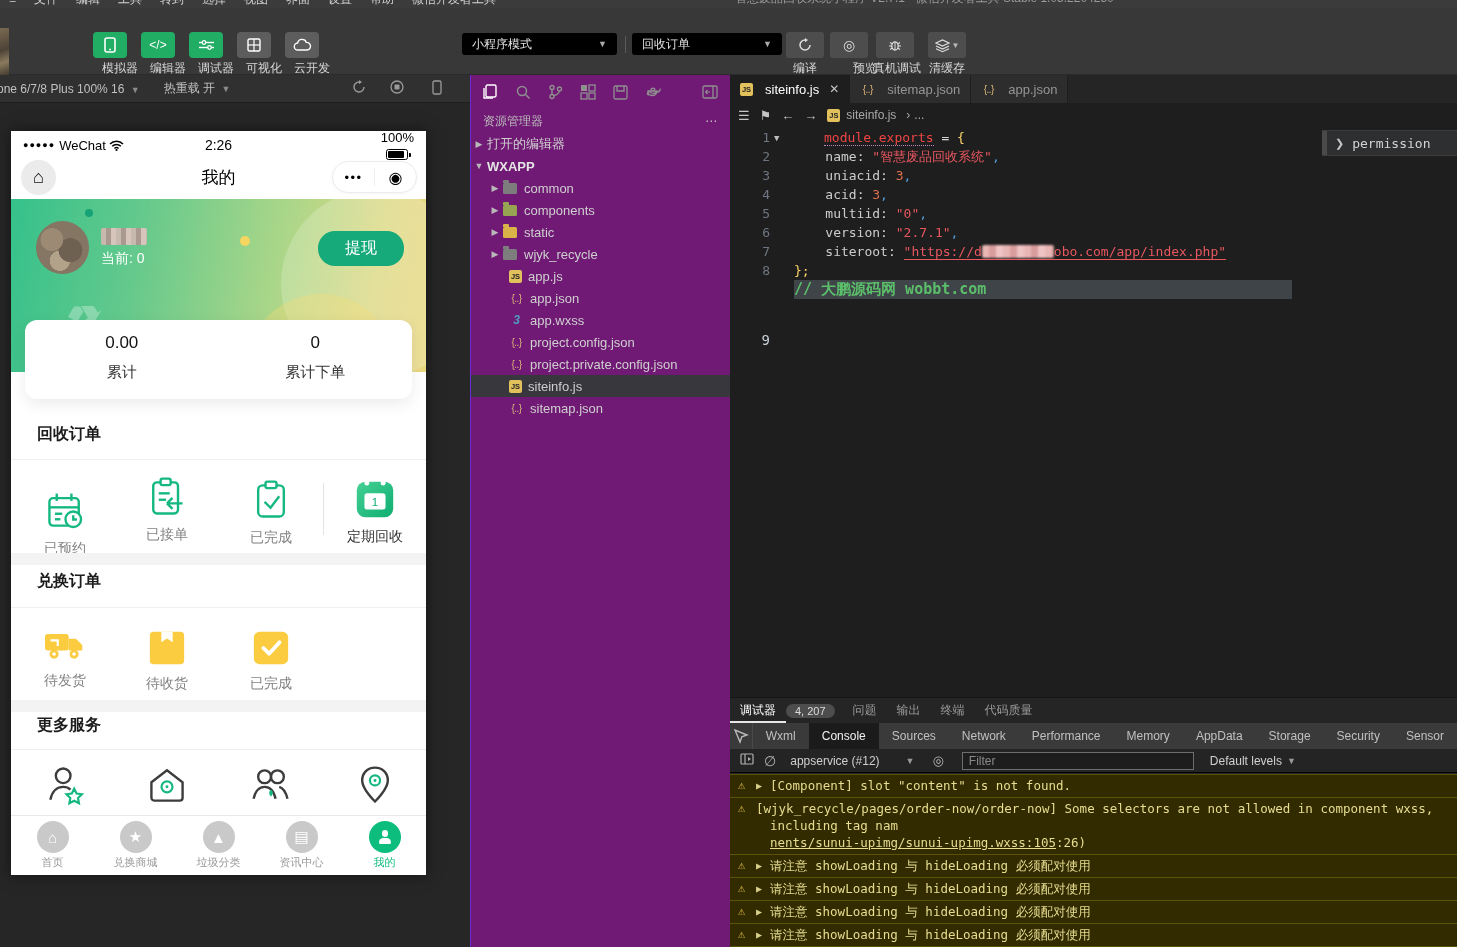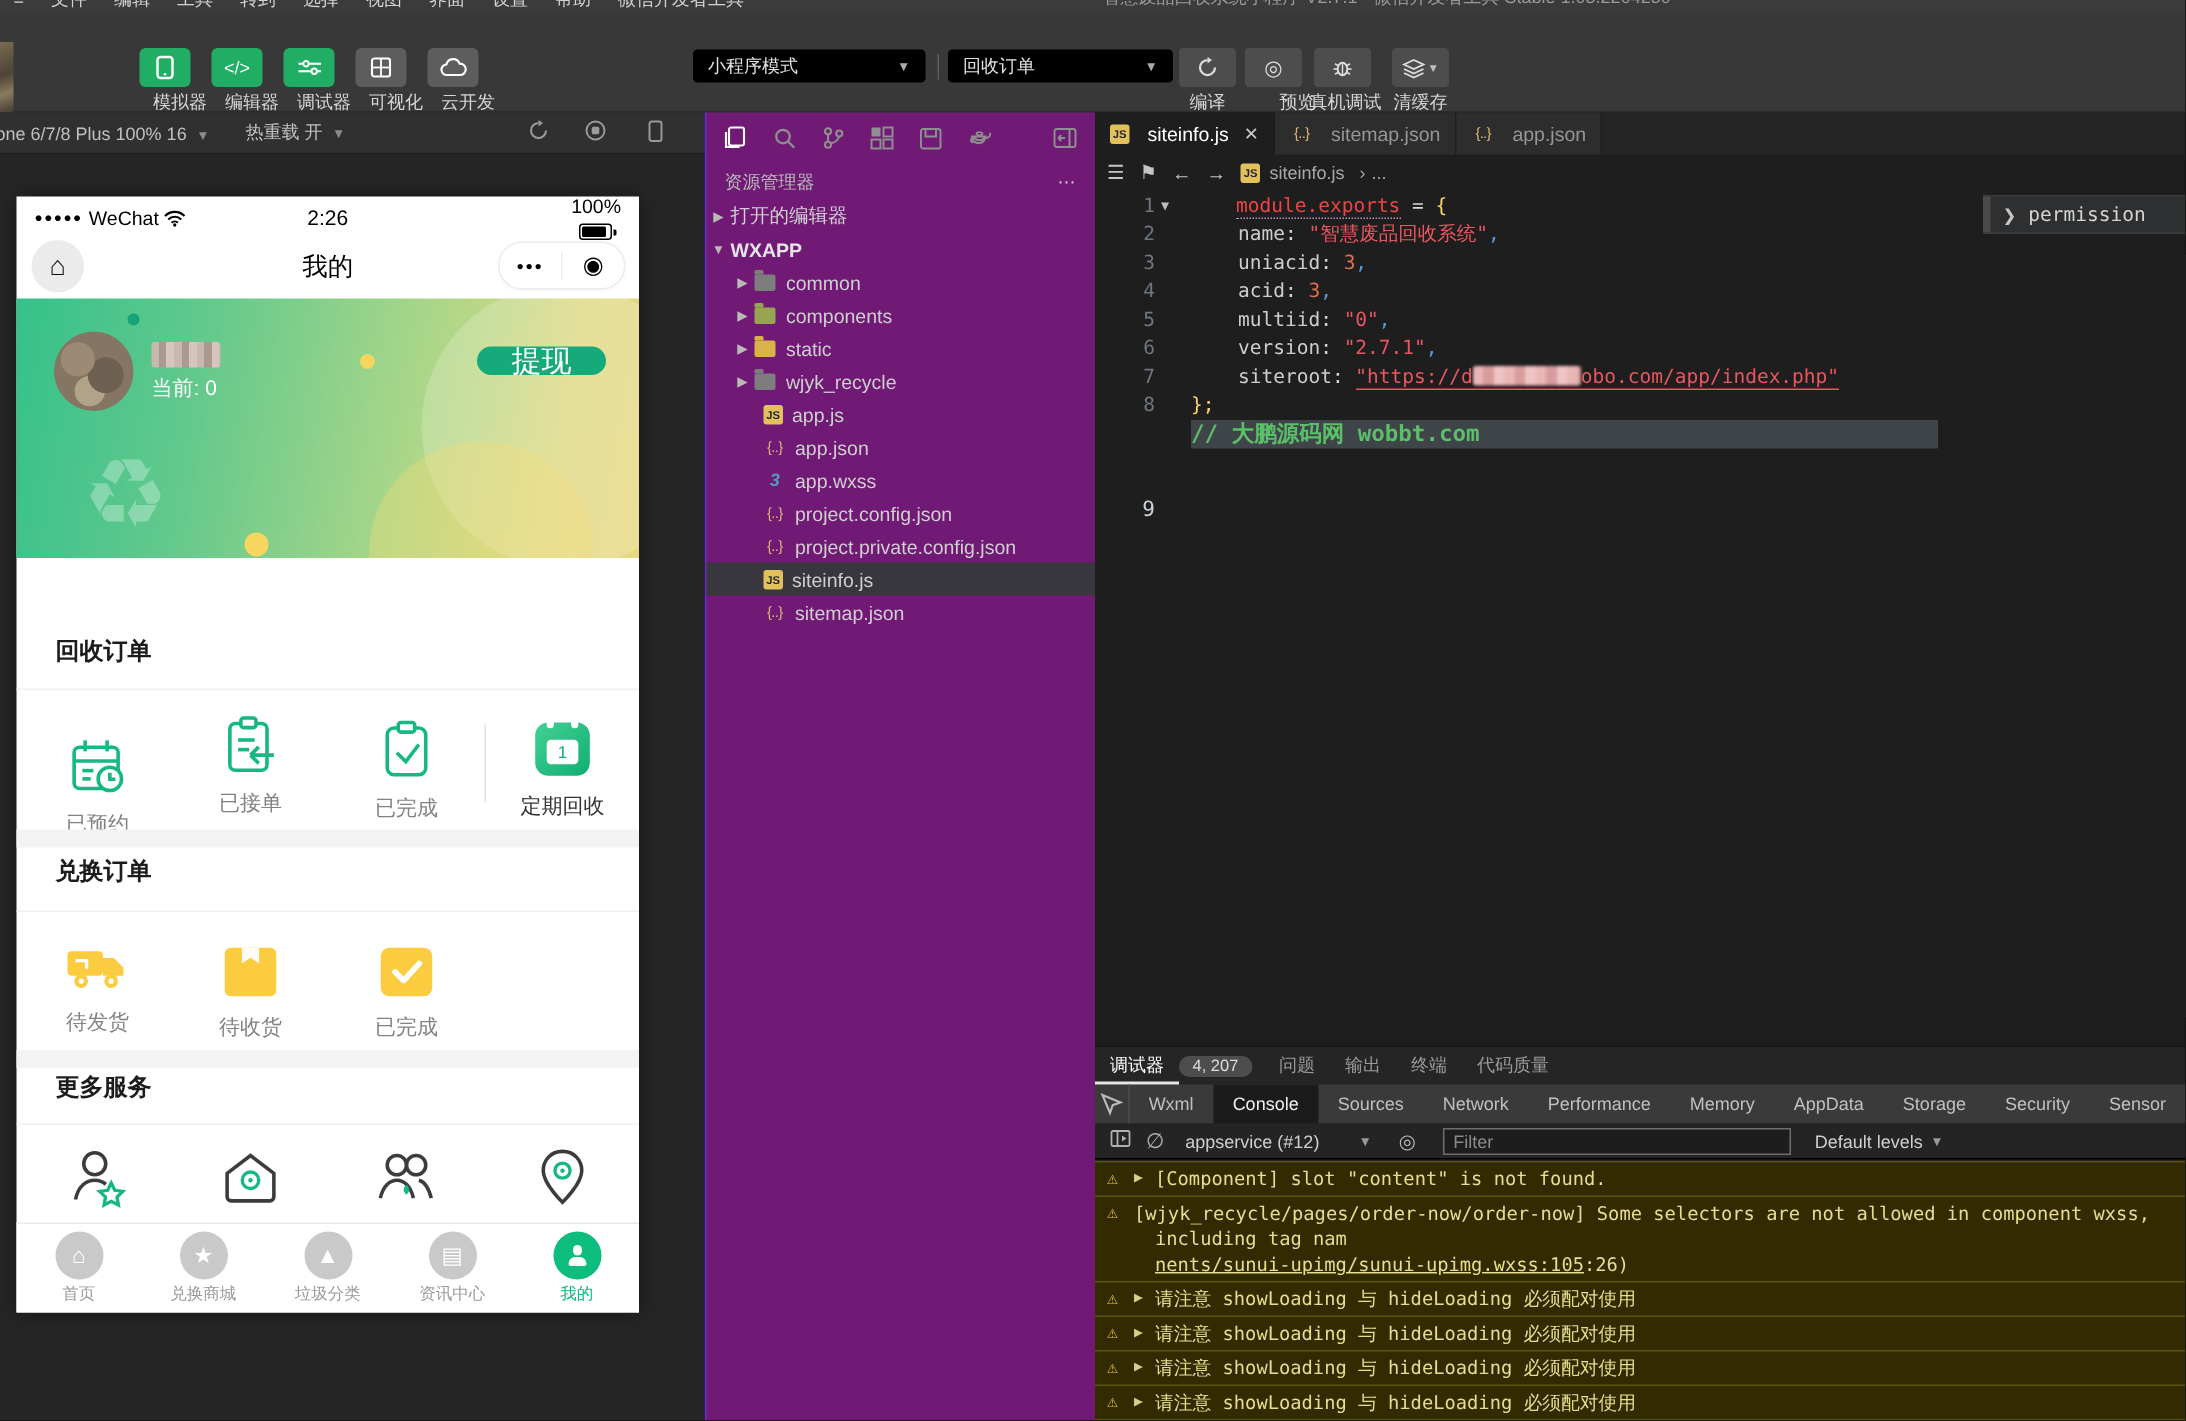--- a/index.html
+++ b/index.html
@@ -60,21 +60,21 @@
   .avatar { position:absolute; left:25px; top:22px; width:53px; height:53px; border-radius:50%; overflow:hidden;
     background:
       radial-gradient(circle at 30% 35%, #9c8a74 0 22%, transparent 23%),
       radial-gradient(circle at 65% 55%, #6e6152 0 26%, transparent 27%),
       radial-gradient(circle at 45% 75%, #b3a28a 0 20%, transparent 21%),
       #857663;}
   .nickblur { position:absolute; left:90px; top:29px; width:46px; height:17px;
     background:repeating-linear-gradient(90deg,#c7b9ae 0 5px,#a9998f 5px 10px,#d7c4bc 10px 15px);
     filter:blur(.4px); border-radius:2px;}
   .cur { position:absolute; left:90px; top:51px; color:#fff; font-size:14px;}
-  .withdraw { position:absolute; left:307px; top:32px; width:86px; height:19px; border-radius:17px; background:#16a97a; color:#fff; font-size:20px; display:flex; align-items:center; justify-content:center;}
+  .withdraw { position:absolute; left:307px; top:32px; width:86px; height:35px; border-radius:17px; background:#16a97a; color:#fff; font-size:16px; display:flex; align-items:center; justify-content:center;}
   .dot { position:absolute; border-radius:50%;}
 
   .statcard { position:absolute; left:14px; top:189px; width:387px; height:79px; background:#fff; border-radius:12px; box-shadow:0 5px 16px rgba(0,0,0,.08); display:flex;}
   .statcol { flex:1; text-align:center; padding-top:13px;}
   .statcol .v { font-size:17px; color:#111;}
   .statcol .l { font-size:15px; color:#333; margin-top:10px;}
 
   .secttl { position:absolute; left:26px; font-size:16px; font-weight:bold; color:#1c1c1c;}
   .hline { position:absolute; left:0; right:0; height:1px; background:#efefef;}
   .gap { position:absolute; left:0; right:0; height:12px; background:#f3f3f3;}
@@ -338,20 +338,30 @@
         <div class="recyc">♻</div>
         <div class="dot" style="left:74px;top:10px;width:8px;height:8px;background:#17a377"></div>
         <div class="dot" style="left:229px;top:37px;width:10px;height:10px;background:#f6d65e"></div>
         <div class="dot" style="left:152px;top:156px;width:16px;height:16px;background:#f6d65e"></div>
         <div class="avatar"></div>
         <div class="nickblur"></div>
         <div class="cur">当前: 0</div>
         <div class="withdraw">提现</div>
       </div>
 
+      <div class="statcard">
+        <div class="statcol">
+          <div class="v">0.00</div>
+          <div class="l">累计</div>
+        </div>
+        <div class="statcol">
+          <div class="v">0</div>
+          <div class="l">累计下单</div>
+        </div>
+      </div>
 
       <div class="secttl" style="top:293px">回收订单</div>
       <div class="hline" style="top:328px"></div>
 
       <div class="svcitem" style="left:8px;top:358px">
         <svg width="44" height="44" viewBox="0 0 48 48" fill="none" stroke="#14b880" stroke-width="2.6">
             <rect x="7" y="10" width="32" height="30" rx="4"></rect>
             <line x1="15" y1="5" x2="15" y2="13"></line>
             <line x1="31" y1="5" x2="31" y2="13"></line>
             <line x1="7" y1="20" x2="39" y2="20"></line>

